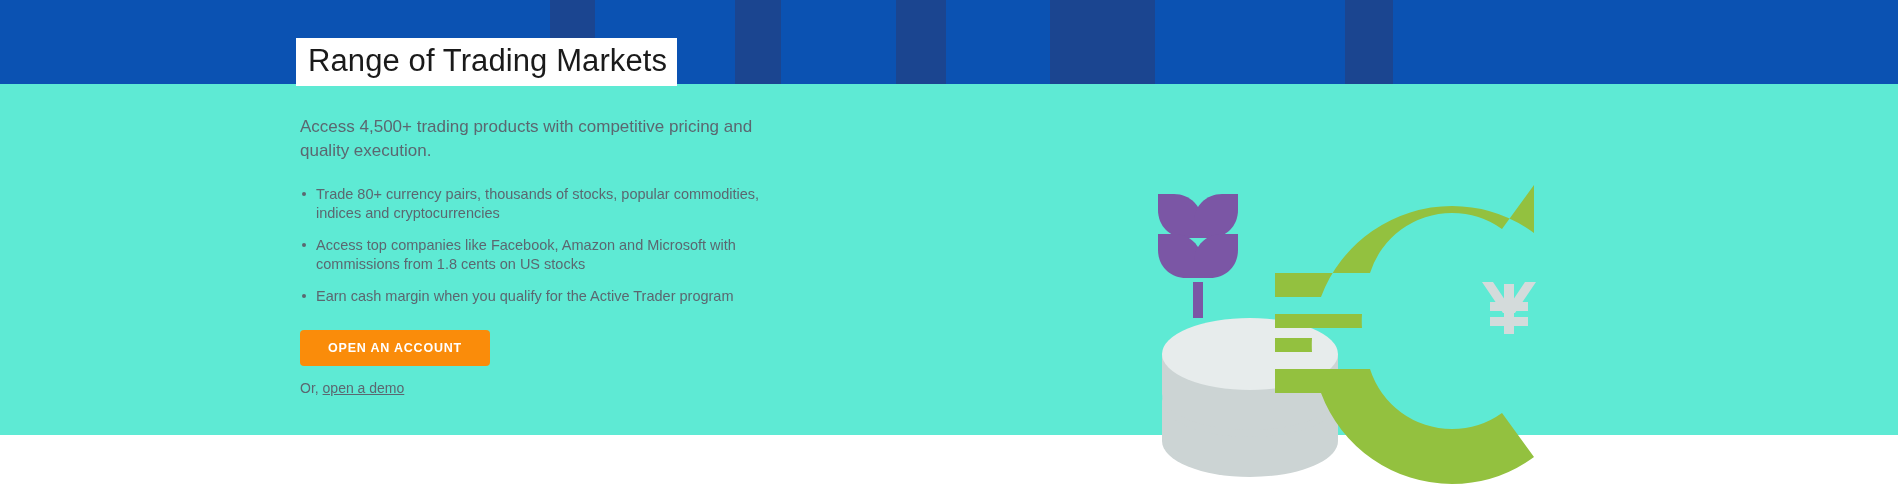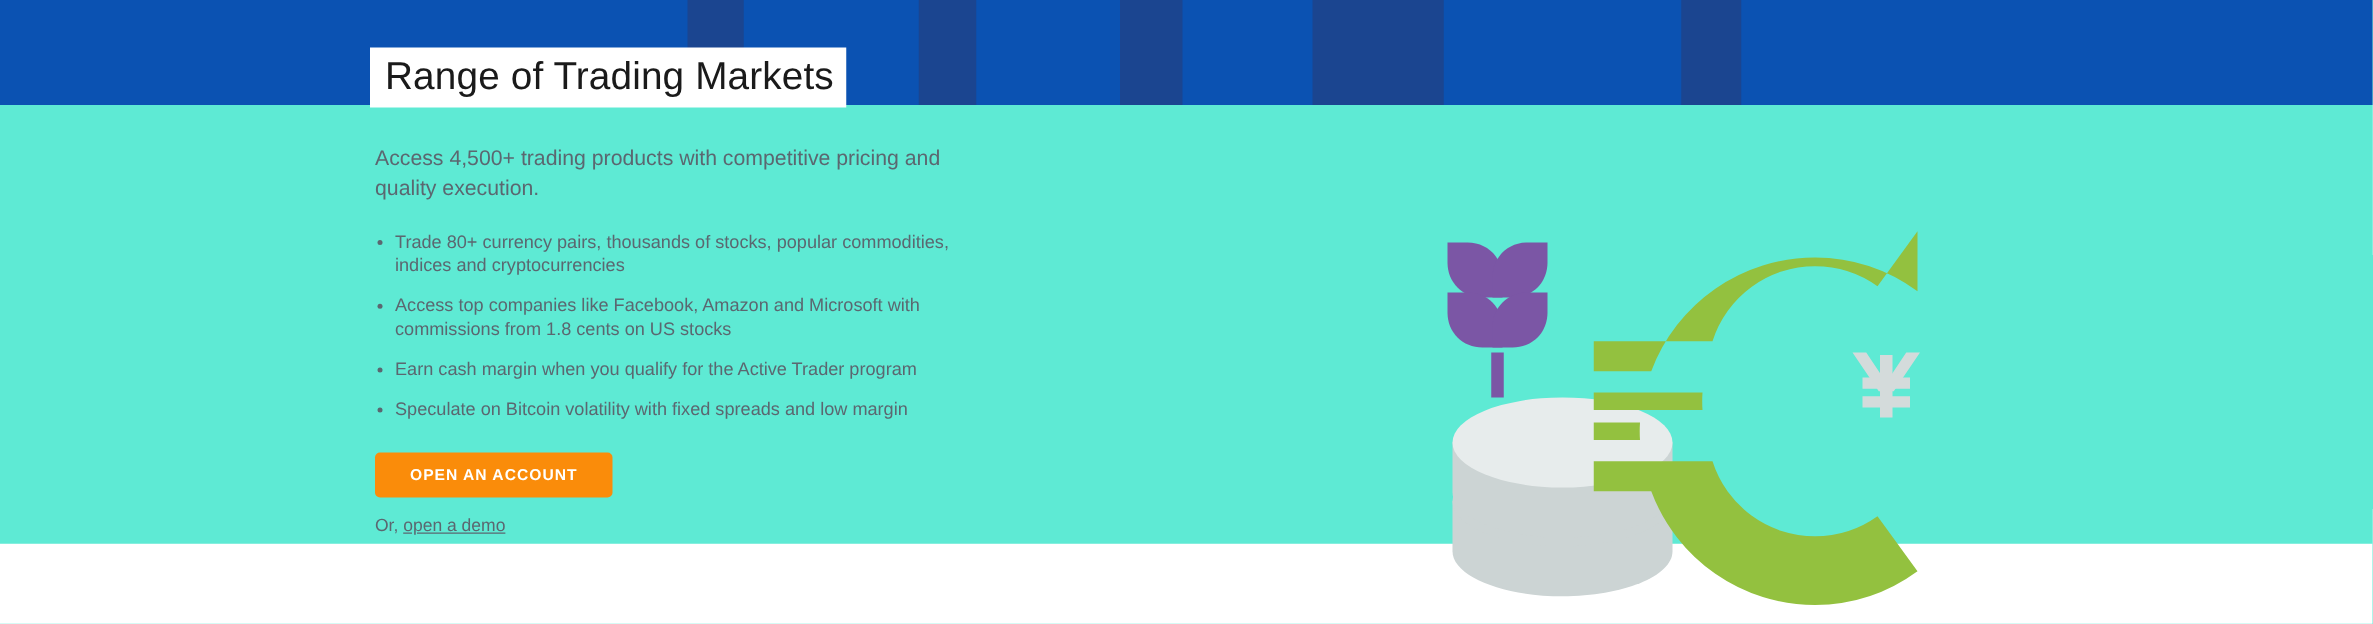--- a/index.html
+++ b/index.html
@@ -161,21 +161,20 @@
   </div>
 
   <div class="content">
 
     <p class="intro">Access 4,500+ trading products with competitive pricing and quality execution.</p>
 
     <ul class="bullets">
       <li>Trade 80+ currency pairs, thousands of stocks, popular commodities, indices and cryptocurrencies</li>
       <li>Access top companies like Facebook, Amazon and Microsoft with commissions from 1.8 cents on US stocks</li>
       <li>Earn cash margin when you qualify for the Active Trader program</li>
-      <li>Speculate on Bitcoin volatility with fixed spreads and low margin</li>
     </ul>
 
     <div class="cta-wrap">
       <button class="cta-button">OPEN AN ACCOUNT</button>
       <div class="demo-line"><span>Or, </span><a class="demo-link" href="#">open a demo</a></div>
     </div>
 
   </div>
 
   <div class="illustration">

